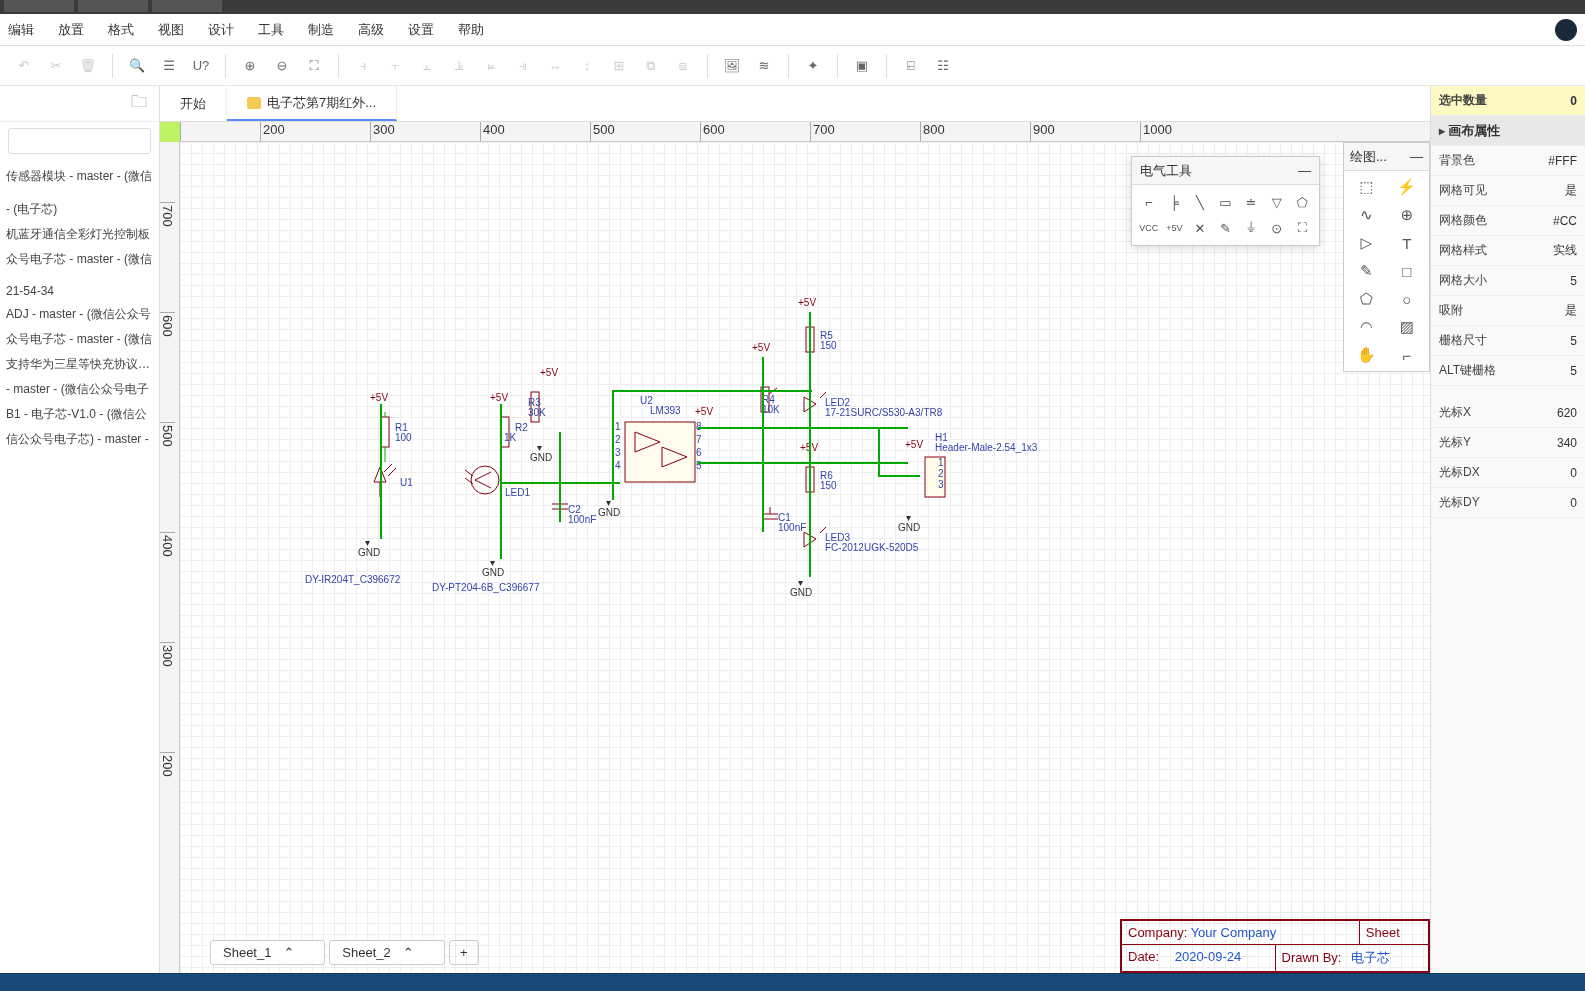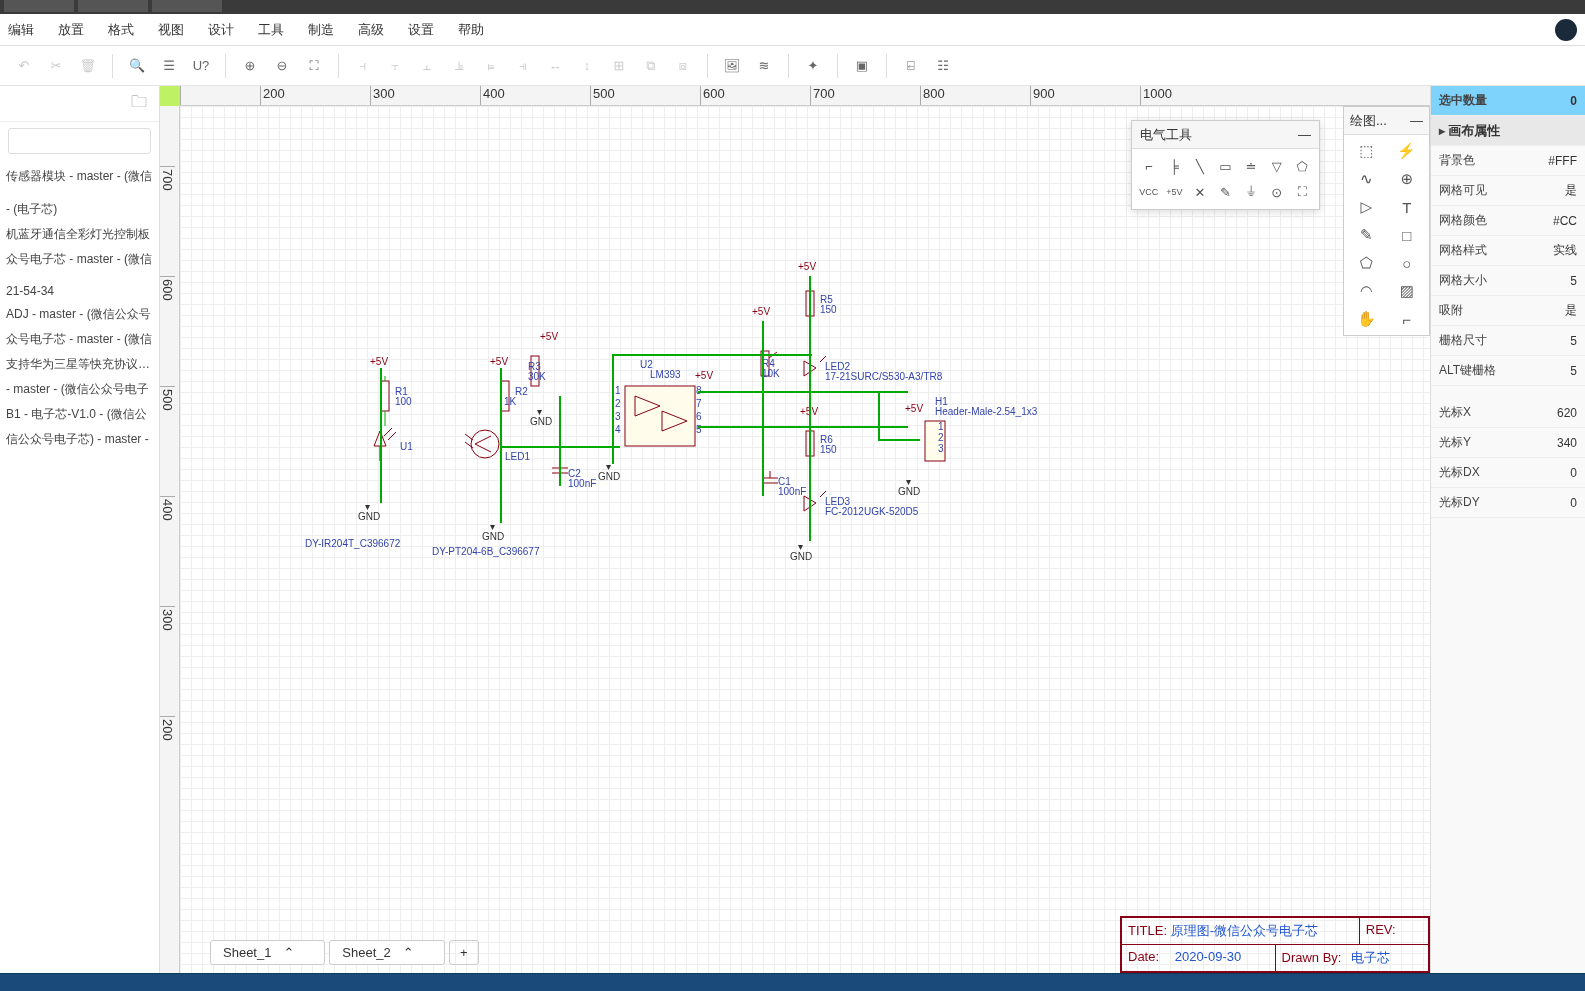--- a/index.html
+++ b/index.html
@@ -47,21 +47,21 @@
 .tb-row{display:flex;border-bottom:1px solid #880015}
 .tb-row:last-child{border-bottom:none}
 .tb-cell{padding:4px 6px;border-right:1px solid #880015}
 .tb-cell:last-child{border-right:none}
 .tb-label{color:#880015}
 .tb-val{color:#2255cc}
 .right-panel{width:155px;background:#f9f9f9;border-left:1px solid #ddd;display:flex;flex-direction:column}
 .rp-row{display:flex;align-items:center;height:30px;border-bottom:1px solid #eee;padding:0 8px}
 .rp-label{flex:1;font-size:12px;color:#444}
 .rp-val{font-size:12px;color:#333}
-.rp-header{background:#7dd3fc;font-weight:bold}
+.rp-header{background:#fef9c3;font-weight:bold}
 .rp-section{background:#e8e8e8}
 .schem-label{position:absolute;font-size:10px;color:#3344aa;white-space:nowrap}
 .schem-gnd{position:absolute;font-size:10px;color:#333}
 .wire-g{position:absolute;background:#0a0}
 svg.comp{position:absolute;overflow:visible}
 .taskbar-hint{height:18px;background:#1a4a7a;border-top:1px solid #0a3a5a}
 </style>
 </head>
 <body>
 
@@ -140,20 +140,29 @@
       <div class="tree-item">ADJ - master - (微信公众号</div>
       <div class="tree-item">众号电子芯 - master - (微信</div>
       <div class="tree-item">支持华为三星等快充协议-为手</div>
       <div class="tree-item">- master - (微信公众号电子</div>
       <div class="tree-item">B1 - 电子芯-V1.0 - (微信公</div>
       <div class="tree-item">信公众号电子芯) - master -</div>
     </div>
   </div>
 
   <div class="center">
+    <div class="tabs">
+      <div class="tab">
+          <span>开始</span>
+        </div>
+      <div class="tab active">
+        <span class="folder-icon"></span>
+        <span>电子芯第7期红外...</span>
+      </div>
+    </div>
 
     <div class="canvas-area">
       <div class="ruler-h">
         <div class="rtick" style="flex-basis:80px"></div>
         <div class="rtick"><span>200</span></div>
         <div class="rtick"><span>300</span></div>
         <div class="rtick"><span>400</span></div>
         <div class="rtick"><span>500</span></div>
         <div class="rtick"><span>600</span></div>
         <div class="rtick"><span>700</span></div>
@@ -324,25 +333,25 @@
         <div class="wire-g" style="left:518px;top:285px;width:210px;height:2px"></div>
         <div class="wire-g" style="left:518px;top:320px;width:210px;height:2px"></div>
         <div class="wire-g" style="left:629px;top:170px;width:2px;height:265px"></div>
         <div class="wire-g" style="left:582px;top:215px;width:2px;height:175px"></div>
         <div class="wire-g" style="left:629px;top:285px;width:70px;height:2px"></div>
         <div class="wire-g" style="left:698px;top:285px;width:2px;height:50px"></div>
         <div class="wire-g" style="left:698px;top:333px;width:42px;height:2px"></div>
 
         <div class="title-block">
           <div class="tb-row">
-            <div class="tb-cell" style="flex:4"><span class="tb-label">TITLE:</span> <span class="tb-val">原理图-微信公众号电子芯</span></div>
-            <div class="tb-cell" style="flex:1"><span class="tb-label">REV:</span></div>
+            <div class="tb-cell" style="flex:4"><span class="tb-label">Company:</span> <span class="tb-val">Your Company</span></div>
+            <div class="tb-cell" style="flex:1"><span class="tb-label">Sheet</span></div>
           </div>
           <div class="tb-row">
-            <div class="tb-cell" style="flex:2"><span class="tb-label">Date:</span> <span class="tb-val" style="margin-left:12px">2020-09-30</span></div>
+            <div class="tb-cell" style="flex:2"><span class="tb-label">Date:</span> <span class="tb-val" style="margin-left:12px">2020-09-24</span></div>
             <div class="tb-cell" style="flex:2"><span class="tb-label">Drawn By:</span> <span class="tb-val" style="margin-left:6px">电子芯</span></div>
           </div>
         </div>
 
         <div class="etool">
           <div class="etool-hd">
             <span>电气工具</span>
             <span class="min">—</span>
           </div>
           <div class="etool-body">

